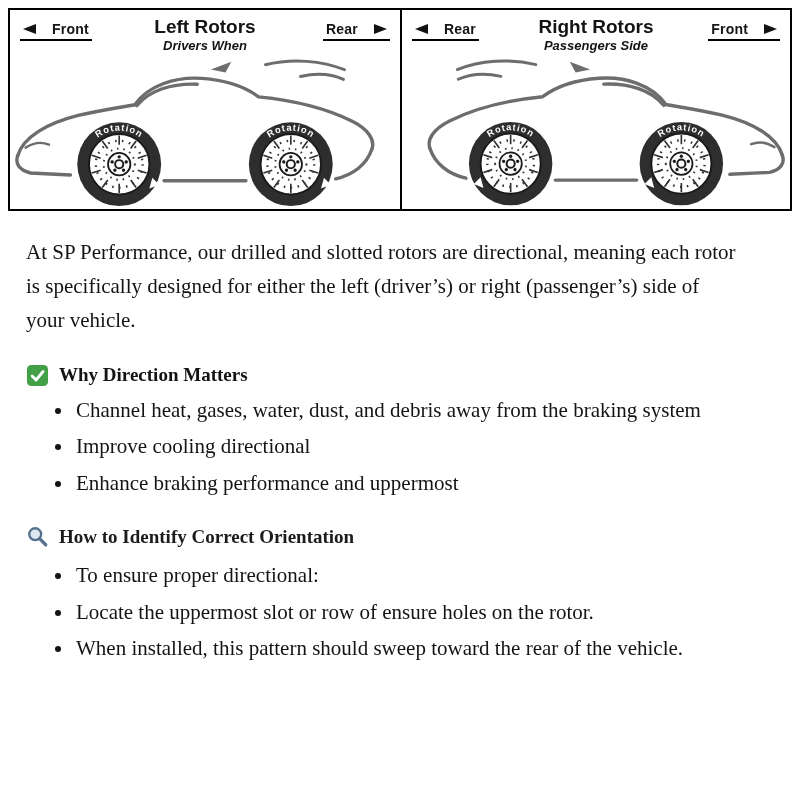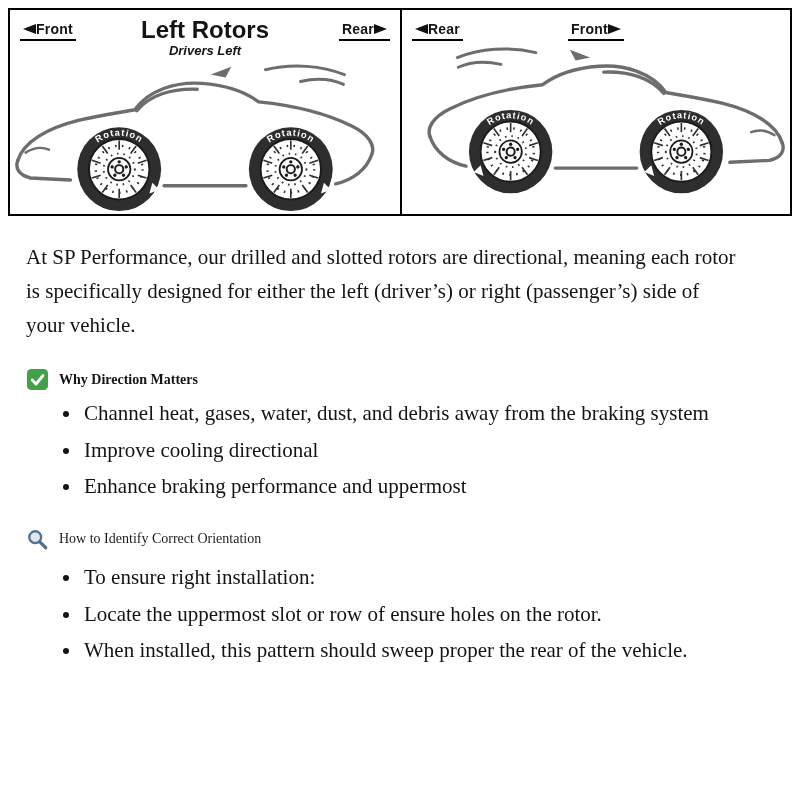--- a/index.html
+++ b/index.html
@@ -11,46 +11,46 @@
 
   
   .diagram { margin: 8px 8px 0 8px; border: 2px solid #000; display: flex; background: #fff; }
   .panel { flex: 1 1 50%; display: flex; flex-direction: column; min-width: 0; }
   .panel + .panel { border-left: 2px solid #000; }
   .panel-header {
     display: grid; grid-template-columns: 1fr auto 1fr; align-items: start;
     padding: 7px 10px 0 10px; font-family: "Liberation Sans", sans-serif;
   }
   .dir {
-    display: inline-flex; align-items: center; gap: 0;
+    display: inline-flex; align-items: center; gap: 16px;
     font-weight: 700; font-size: 14px; letter-spacing: .2px;
     border-bottom: 2.5px solid #000; padding: 0 3px 2px 3px; margin-top: 4px;
   }
   .dir-left  { justify-self: start; }
   .dir-right { justify-self: end; }
   .tri { width: 0; height: 0; border-top: 5px solid transparent; border-bottom: 5px solid transparent; }
   .tri-left  { border-right: 13px solid #111; }
   .tri-right { border-left: 13px solid #111; }
   .title-stack { text-align: center; padding: 0 6px; }
-  .panel-title { display: block; font-weight: 700; font-size: 24px; line-height: 1.05; }
+  .panel-title { display: block; font-weight: 700; font-size: 19px; line-height: 1.05; }
   .panel-subtitle { display: block; font-weight: 700; font-style: italic; font-size: 13px; margin-top: 1px; }
   .car-svg { width: 100%; height: auto; display: block; margin-top: 2px; }
   .rot-text { font-family: "Liberation Sans", sans-serif; font-weight: 700; font-size: 9.5px; letter-spacing: 1.1px; fill: #ffffff; }
 
   
   .article { padding: 16px 26px 30px 26px; }
   .article p { font-size: 21px; line-height: 1.62; margin: 8px 18px 14px 0; max-width: 712px; }
   .article .lead { margin: 18px 0 6px 0; }
   .heading-row { display: flex; align-items: center; gap: 10px; margin: 26px 0 6px 0; }
   .heading-row.bold  { font-weight: 700; }
-  .heading-row.plain { font-weight: 400; margin-top: 24px; margin-bottom: 10px; color: #1c1c1c; }
-  .heading-text { font-size: 14px; line-height: 1.3; }
+  .heading-row.plain { font-weight: 700; margin-top: 24px; margin-bottom: 10px; color: #1c1c1c; }
+  .heading-text { font-size: 19px; line-height: 1.3; }
   .icon-badge { flex: 0 0 auto; display: inline-flex; }
   ul.doc-list { margin: 6px 0 14px 0; padding-left: 48px; list-style: disc; }
-  ul.doc-list li { font-size: 21px; line-height: 1.6; margin: 3px 8px; padding-left: 2px; max-width: 672px; }
+  ul.doc-list li { font-size: 21px; line-height: 1.6; margin: 3px 0; padding-left: 2px; max-width: 672px; }
 </style>
 </head>
 <body>
 
 <svg width="0" height="0" style="position:absolute" aria-hidden="true">
   <defs>
     <g id="rotor">
       <circle r="31" fill="#ffffff" stroke="#1a1a1a" stroke-width="2"></circle>
       <g stroke="#2f2f2f" stroke-width="1.7">
         <line x1="0" y1="-29.5" x2="0" y2="-20"></line>
@@ -107,21 +107,21 @@
   <div class="diagram">
 
     <div class="panel">
       <div class="panel-header">
         <span class="dir dir-left">
           <span class="tri tri-left"></span>
           <span>Front</span>
         </span>
         <span class="title-stack">
           <span class="panel-title">Left Rotors</span>
-          <span class="panel-subtitle">Drivers Left</span>
+          <span class="panel-subtitle">Drivers When</span>
         </span>
         <span class="dir dir-right">
           <span>Rear</span>
           <span class="tri tri-right"></span>
         </span>
       </div>
       <svg class="car-svg" viewBox="0 0 400 158">
         <use href="#car"></use>
         <text class="rot-text">
           <textPath href="#arcW1" startOffset="50%" text-anchor="middle">Rotation</textPath>
@@ -132,20 +132,24 @@
         <polygon points="146,126 153,133 143,137" fill="#ffffff"></polygon>
         <polygon points="322,126 329,133 319,137" fill="#ffffff"></polygon>
       </svg>
     </div>
 
     <div class="panel">
       <div class="panel-header">
         <span class="dir dir-left">
           <span class="tri tri-left"></span>
           <span>Rear</span>
+        </span>
+        <span class="title-stack">
+          <span class="panel-title">Right Rotors</span>
+          <span class="panel-subtitle">Passengers Side</span>
         </span>
         <span class="dir dir-right">
           <span>Front</span>
           <span class="tri tri-right"></span>
         </span>
       </div>
       <svg class="car-svg" viewBox="0 0 400 158">
         <use href="#car" transform="translate(400,0) scale(-1,1)"></use>
         <text class="rot-text">
           <textPath href="#arcW1" startOffset="50%" text-anchor="middle">Rotation</textPath>
@@ -184,19 +188,19 @@
       <span class="icon-badge">
         <svg viewBox="0 0 24 24" width="23" height="23">
           <circle cx="9.6" cy="9.6" r="6.2" fill="#dfe7f0" stroke="#54708c" stroke-width="2.4"></circle>
           <line x1="14.4" y1="14.4" x2="20.6" y2="20.6" stroke="#54708c" stroke-width="3.4" stroke-linecap="round"></line>
         </svg>
       </span>
       <span class="heading-text">How to Identify Correct Orientation</span>
     </div>
 
     <ul class="doc-list">
-      <li>To ensure right installation:</li>
+      <li>To ensure proper directional:</li>
       <li>Locate the uppermost slot or row of ensure holes on the rotor.</li>
-      <li>When installed, this pattern should sweep proper the rear of the vehicle.</li>
+      <li>When installed, this pattern should sweep toward the rear of the vehicle.</li>
     </ul>
 
   </div>
 </div>
 
 </body></html>

